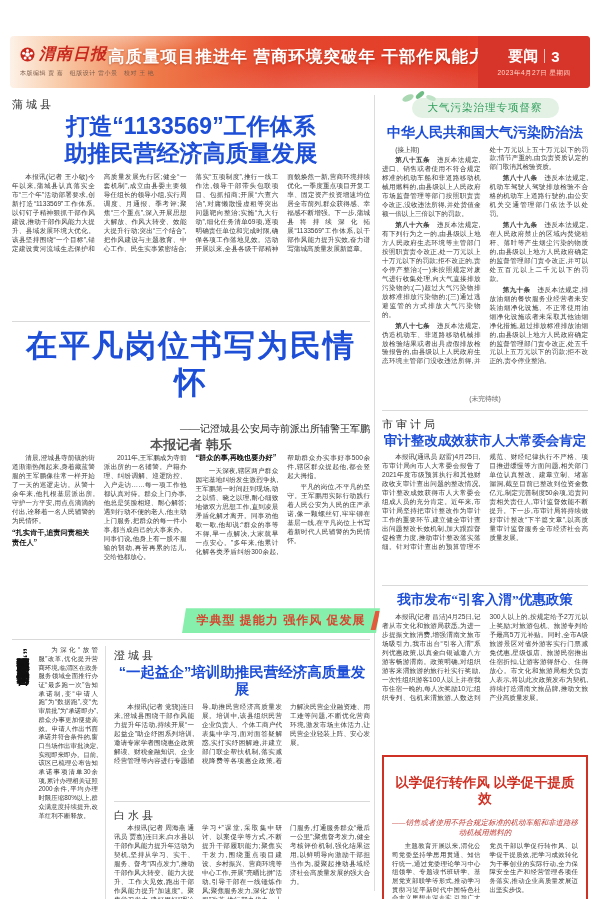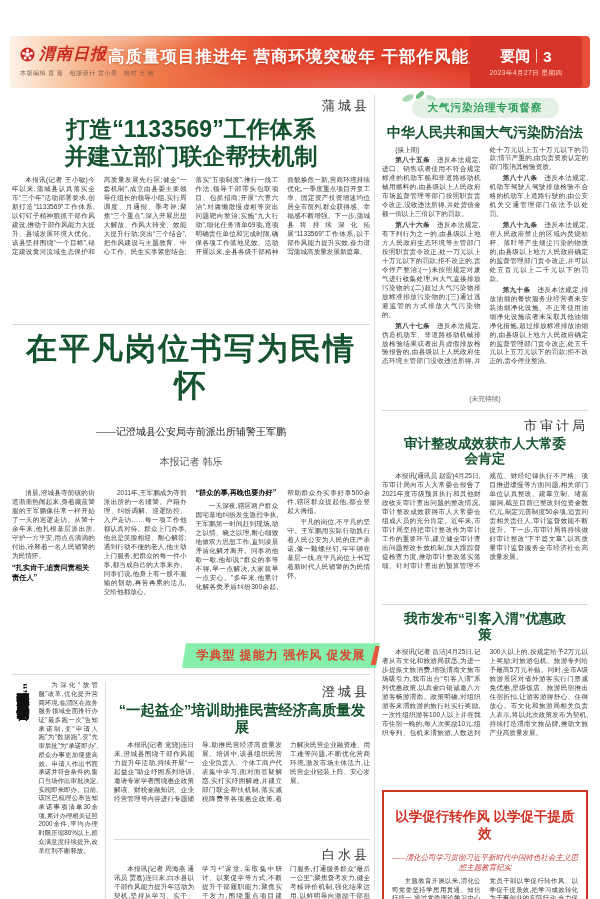--- a/index.html
+++ b/index.html
@@ -13,49 +13,49 @@
       radial-gradient(260px 46px at 60% 110%, rgba(255,255,255,.22), transparent 70%),
       linear-gradient(90deg,#fdf2e8 0%,#f8c9a6 9%,#ef7d4b 24%,#e6472e 46%,#e23b28 78%,#e8503a 100%);}
   .masthead{position:absolute;left:10px;top:8px;width:150px;}
   .masthead-row{display:flex;align-items:center;gap:4px;}
   .masthead-title{font-family:"Liberation Serif","DejaVu Serif",serif;font-weight:bold;
     font-size:16px;color:#c8281e;letter-spacing:1px;font-style:italic;}
   .credits{margin-top:4px;font-size:6px;color:#7a5a4a;letter-spacing:.5px;white-space:nowrap;}
   .slogan{position:absolute;left:165px;right:118px;top:0;bottom:10px;display:flex;align-items:center;
     justify-content:center;color:#fff;font-weight:bold;font-size:16.5px;letter-spacing:1px;
     text-shadow:0 1px 2px rgba(140,30,10,.45);white-space:nowrap;}
-  .section-block{position:absolute;right:8px;top:0;bottom:0;width:112px;background:#d8352a;
+  .section-block{position:absolute;right:0;top:0;bottom:0;width:112px;background:#d8352a;
     border-radius:0 4px 4px 0;display:flex;flex-direction:column;align-items:center;justify-content:center;}
   .section-row{display:flex;align-items:center;gap:6px;color:#fff;font-weight:bold;font-size:15px;}
   .pg-divider{width:1px;height:14px;background:rgba(255,255,255,.7);}
   .dateline{margin-top:3px;font-size:6.5px;color:#ffd9cc;letter-spacing:.5px;}
 
   
   .col-left{position:absolute;left:12px;top:95px;width:358px;}
   .col-right{position:absolute;left:382px;top:95px;width:206px;}
   .vdivider{position:absolute;left:374px;top:95px;bottom:8px;width:1px;background:#dcdcdc;}
   .rule{border:0;border-top:1px solid #d9d9d9;margin:6px 0;}
 
   
-  .kicker{text-align:right;font-size:13px;letter-spacing:3px;color:#333;
+  .kicker{text-align:left;font-size:11px;letter-spacing:3px;color:#333;
     font-family:"Liberation Serif","DejaVu Serif",serif;margin:2px 0 1px;}
-  .headline{font-weight:bold;color:#14532d;text-align:center;line-height:1.18;}
+  .headline{font-weight:bold;color:#1d4ed8;text-align:center;line-height:1.18;}
   .bodytxt{font-size:6.6px;line-height:1.36;color:#3a3a3a;text-align:justify;overflow:hidden;column-fill:balance;}
   .bodytxt p{margin:0 0 2px;text-indent:2em;}
   .lead-bold{font-weight:bold;}
 
   
   .hl-a{font-size:23px;margin:1px 0 6px;}
   .body-a{column-count:4;column-gap:9px;height:142px;}
 
   
   .hl-b{font-size:31px;letter-spacing:2px;margin-top:2px;}
-  .sub-b{text-align:center;font-size:10px;color:#222;margin:4px 0 16px;
+  .sub-b{text-align:right;font-size:10px;color:#222;margin:4px 0 0;
     font-family:"Liberation Serif","DejaVu Serif",serif;}
-  .byline{text-align:center;font-size:10px;color:#555;margin-bottom:20px;}
+  .byline{text-align:center;font-size:13px;color:#555;margin-bottom:0;font-weight:bold;}
   .body-b{column-count:4;column-gap:9px;height:150px;}
   .qhead{font-weight:bold;text-align:left;text-indent:0 !important;font-size:7.2px;margin:3px 0 !important;color:#111;font-family:Liberation Serif, serif;}
 
   
   .ribbon{position:relative;margin:4px 0 2px 170px;width:178px;background:#86efac;
     color:#d9432e;font-weight:bold;font-size:12px;letter-spacing:1px;text-align:center;
     padding:4px 10px;clip-path:polygon(2% 0,100% 0,98% 100%,0 100%);}
   .ribbon::after{content:"";position:absolute;right:2px;top:3px;bottom:3px;width:5px;
     background:#e4593c;transform:skewX(-14deg);}
 
@@ -66,28 +66,28 @@
     height:198px;margin:2px 5px 4px 0;color:#111;}
   .linwei .bodytxt{font-size:6.4px;}
   .cluster-right{flex:1;min-width:0;}
   .hl-c{font-size:14.5px;margin:1px 0 5px;}
   .body-c{column-count:3;column-gap:8px;height:92px;}
   .body-d{column-count:3;column-gap:8px;height:152px;}
 
   
   .badge-wrap{position:relative;text-align:center;margin:2px 0 6px;}
   .leafdeco{position:absolute;left:18px;top:-8px;}
-  .badge{display:inline-block;background:#e3f1e4;color:#2e9e5b;font-weight:bold;font-size:10.5px;
+  .badge{display:inline-block;background:#e3f1e4;color:#2e9e5b;font-weight:normal;font-size:10.5px;
     letter-spacing:1px;padding:3px 16px;border-radius:12px;}
   .hl-law{font-size:14px;margin:0 0 5px;}
   .body-law{column-count:2;column-gap:9px;height:246px;}
   .endnote{text-align:center;font-size:6.8px;color:#666;margin-top:2px;}
 
   
-  .hl-r{font-size:13.5px;margin:1px 16px 5px;}
+  .hl-r{font-size:13.5px;margin:1px 0 5px;font-family:Liberation Serif, serif;}
   .body-r2{column-count:2;column-gap:9px;height:126px;}
   .body-r3{column-count:2;column-gap:9px;height:138px;}
 
   
   .redbox{border:2px solid #cf3125;padding:6px 8px 5px;margin-top:4px;}
   .hl-red{font-size:13.5px;color:#cf3125;text-align:center;font-weight:bold;line-height:1.2;}
   .sub-red{text-align:center;font-size:7.5px;color:#c2403a;font-style:italic;margin:3px 0 4px;
     font-family:"Liberation Serif","DejaVu Serif",serif;}
   .body-red{column-count:2;column-gap:9px;height:72px;font-size:6.4px;}
 </style>
@@ -124,21 +124,21 @@
   </header>
 
   <div class="vdivider"></div>
 
   <main class="col-left">
 
     <article>
       <div class="kicker">蒲城县</div>
       <h1 class="headline hl-a">
         <span>打造“1133569”工作体系</span><br>
-        <span>并建立部门联企帮扶机制</span>
+        <span>助推民营经济高质量发展</span>
       </h1>
       <div class="bodytxt body-a">
         <p>本报讯(记者 王小敏)今年以来,蒲城县认真落实全市“三个年”活动部署要求,创新打造“1133569”工作体系,以钉钉子精神狠抓干部作风建设,推动干部作风能力大提升、县域发展环境大优化。该县坚持围绕“一个目标”,锚定建设黄河流域生态保护和高质量发展先行区;健全“一套机制”,成立由县委主要领导任组长的领导小组,实行周调度、月通报、季考评;聚焦“三个重点”,深入开展思想大解放、作风大转变、效能大提升行动;突出“三个结合”,把作风建设与主题教育、中心工作、民生实事紧密结合;落实“五项制度”,推行一线工作法,领导干部带头包联项目、包抓招商;开展“六查六治”,对庸懒散慢虚粗等突出问题靶向整治;实施“九大行动”,细化任务清单69项,逐项明确责任单位和完成时限,确保各项工作落地见效。活动开展以来,全县各级干部精神面貌焕然一新,营商环境持续优化,一季度重点项目开复工率、固定资产投资增速均位居全市前列,群众获得感、幸福感不断增强。下一步,蒲城县将持续深化拓展“1133569”工作体系,以干部作风能力提升实效,奋力谱写蒲城高质量发展新篇章。</p>
       </div>
     </article>
 
     <hr class="rule">
 
     <article>
       <h1 class="headline hl-b">在平凡岗位书写为民情怀</h1>
@@ -227,20 +227,20 @@
 
     <article>
       <h2 class="headline hl-r">我市发布“引客入渭”优惠政策</h2>
       <div class="bodytxt body-r3">
         <p>本报讯(记者 吕洁)4月25日,记者从市文化和旅游局获悉,为进一步提振文旅消费,增强渭南文旅市场吸引力,我市出台“引客入渭”系列优惠政策,以真金白银诚邀八方游客畅游渭南。政策明确,对组织游客来渭旅游的旅行社实行奖励,一次性组织游客100人以上并在我市住宿一晚的,每人次奖励10元;组织专列、包机来渭旅游,人数达到300人以上的,按规定给予2万元以上奖励;对旅游包机、旅游专列给予最高5万元补贴。同时,全市A级旅游景区对省外游客实行门票减免优惠,星级饭店、旅游民宿推出住宿折扣,让游客游得舒心、住得放心。市文化和旅游局相关负责人表示,将以此次政策发布为契机,持续打造渭南文旅品牌,推动文旅产业高质量发展。</p>
       </div>
     </article>
 
     <article class="redbox">
       <h2 class="hl-red">以学促行转作风  以学促干提质效</h2>
-      <div class="sub-red">——渭化公司学习贯彻习近平新时代中国特色社会主义思想主题教育纪实</div>
+      <div class="sub-red">——销售或者使用不符合规定标准的机动车船和非道路移动机械用燃料的</div>
       <div class="bodytxt body-red">
         <p>主题教育开展以来,渭化公司党委坚持学思用贯通、知信行统一,通过党委理论学习中心组领学、专题读书班研学、基层党支部联学等形式,推动学习贯彻习近平新时代中国特色社会主义思想走深走实,引导广大党员干部以学促行转作风、以学促干提质效,把学习成效转化为干事创业的实际行动,全力保障安全生产和经营管理各项任务落实,推动企业高质量发展迈出坚实步伐。</p>
       </div>
     </article>
 
   </aside>
 </div>
 
 </body></html>

